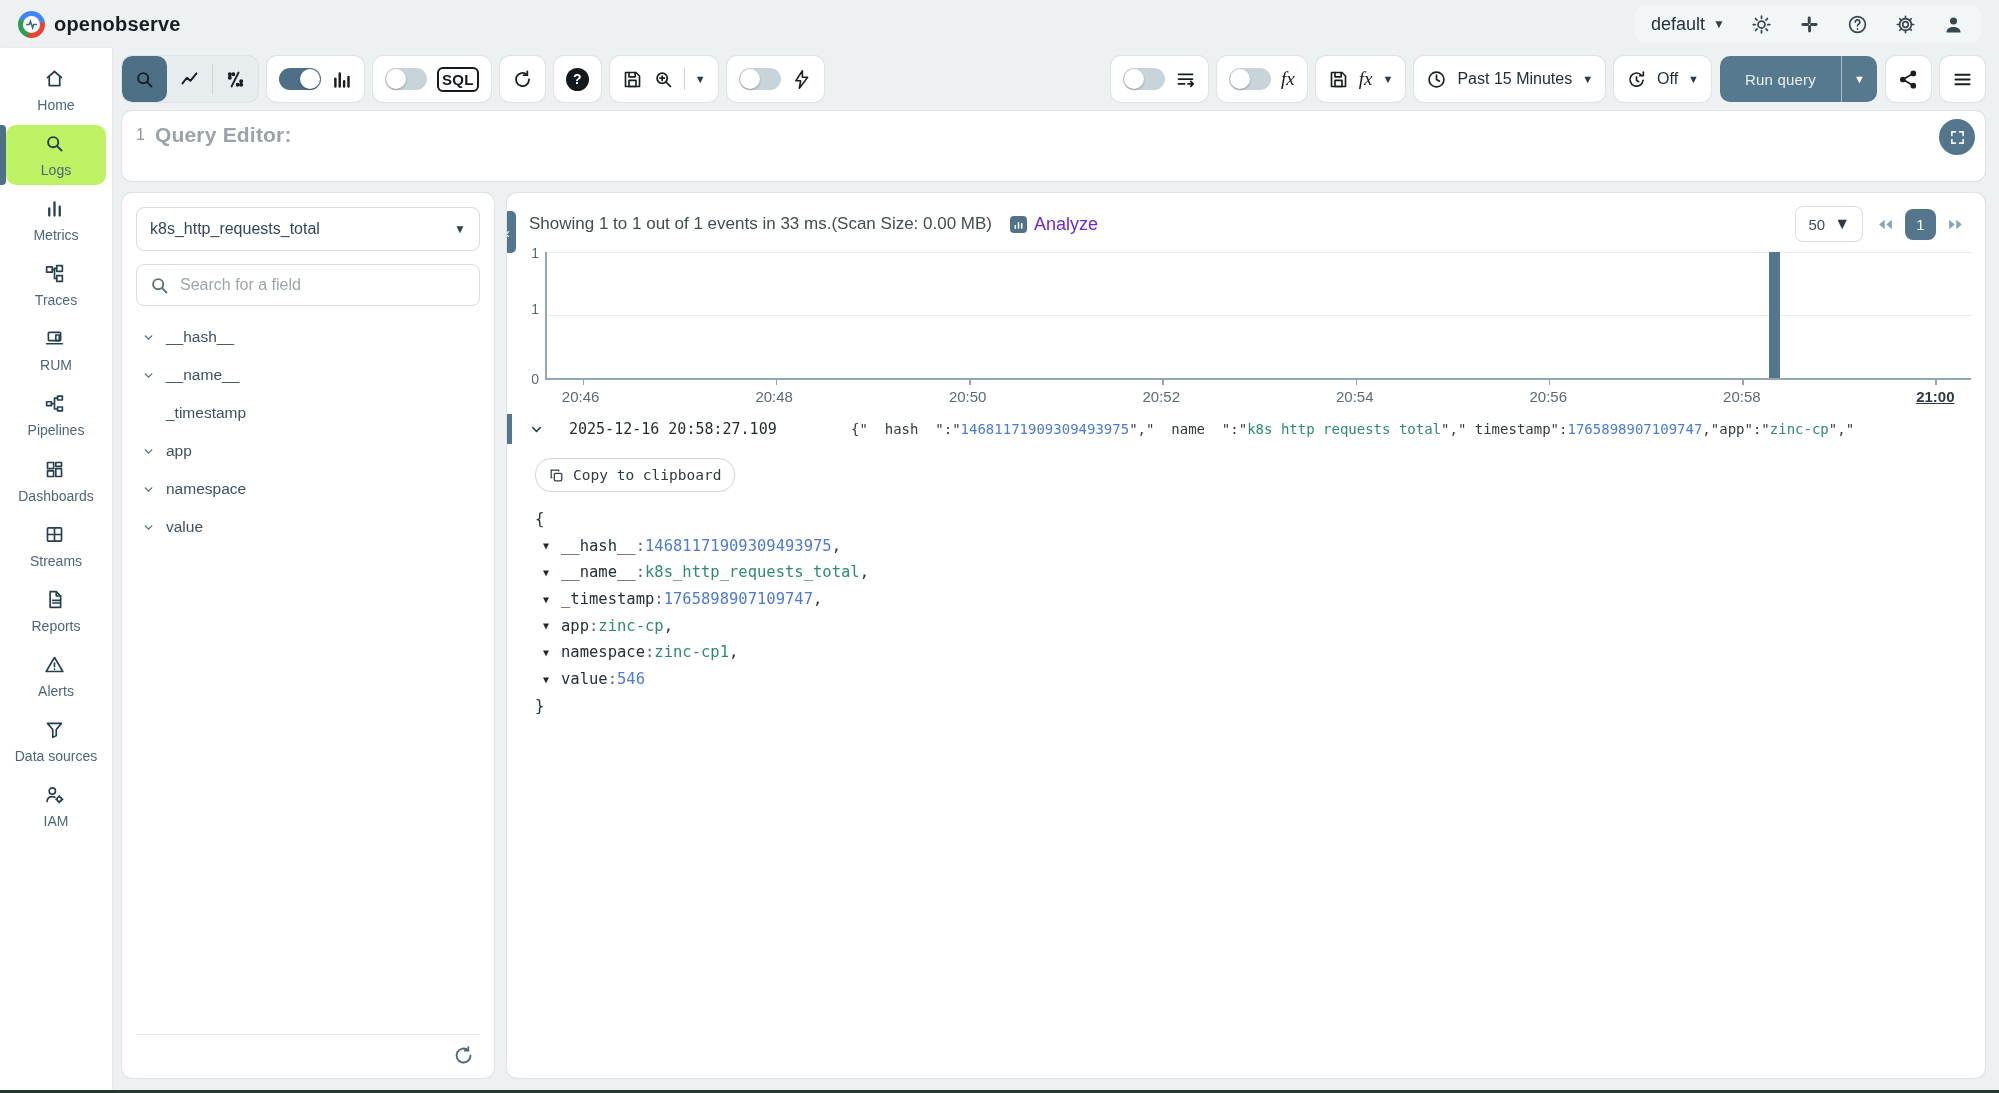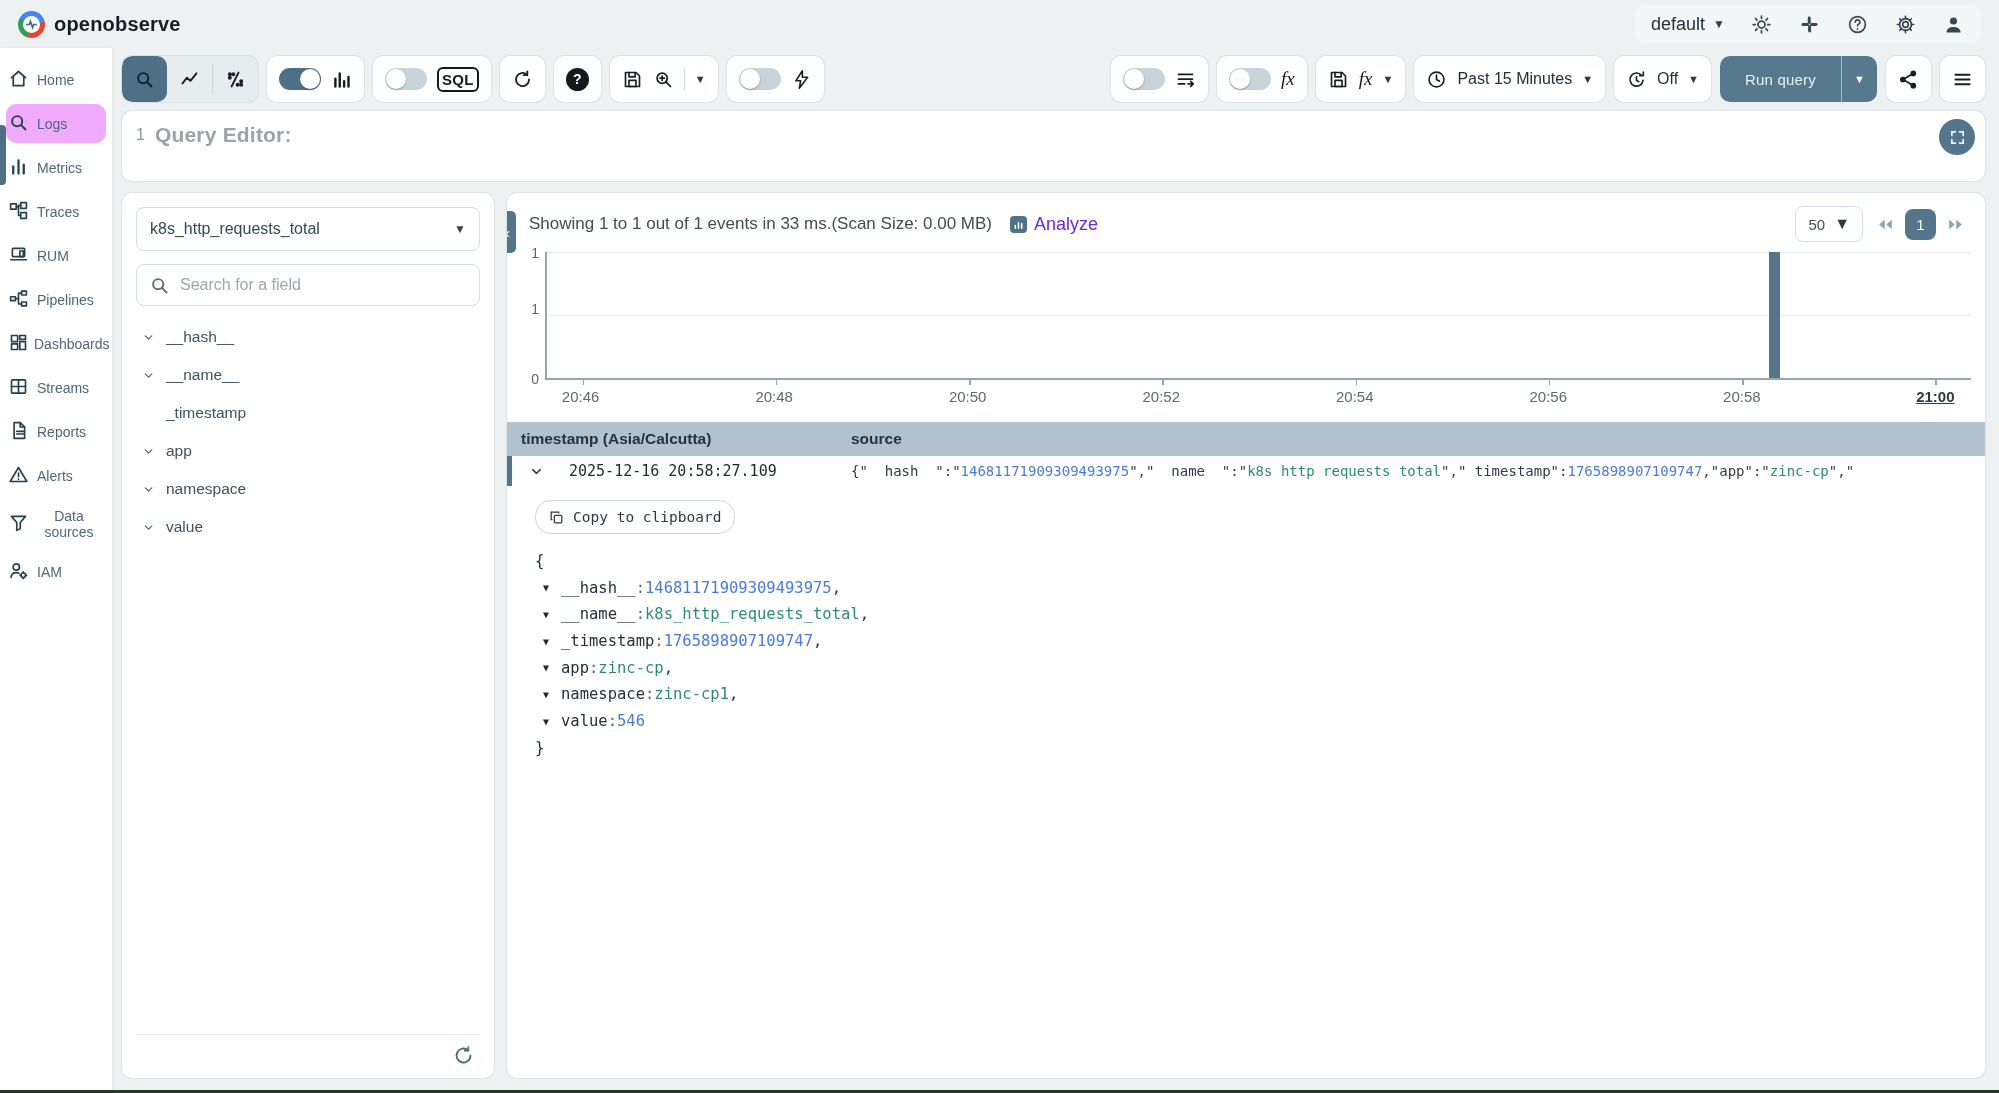--- a/index.html
+++ b/index.html
@@ -16,24 +16,24 @@
   .brand-name{font-size:20px;font-weight:700;color:#171d22;letter-spacing:.2px}
   .top-right{margin-left:auto;display:flex;align-items:center;gap:24px;background:#f3f6f7;border-radius:10px;padding:7px 16px}
   .org-select{display:flex;align-items:center;gap:8px;font-size:18px;color:#22313c;cursor:pointer}
   .caret{font-size:12px;color:#33424b;line-height:1}
   .top-ico{color:#36474f;display:flex;align-items:center;justify-content:center;width:24px;height:24px;cursor:pointer}
 
   
   .layout{display:flex;height:1042px}
   .rail{width:112px;background:#ffffff;box-shadow:1px 0 2px rgba(0,0,0,.05);position:relative;display:flex;flex-direction:column;align-items:center;padding-top:12px;z-index:2}
   .rail-indicator{position:absolute;left:0;width:6px;border-radius:0 4px 4px 0;background:#4d7086}
-  .nav-item{width:100px;padding:8px 2px 7px;margin-bottom:5px;display:flex;flex-direction:row;align-items:center;gap:5px;border-radius:10px;cursor:pointer}
+  .nav-item{width:100px;padding:8px 2px 7px;margin-bottom:5px;display:flex;flex-direction:column;align-items:center;gap:5px;border-radius:10px;cursor:pointer}
   .nav-item .nav-icon{color:#24404f;width:24px;height:24px}
   .nav-item .nav-label{font-size:14px;color:#4d6778;text-align:center;line-height:1.15}
-  .nav-item.active{background:#f0abfc}
+  .nav-item.active{background:#bef264}
 
   .main{flex:1;padding:8px 14px 0 10px;display:flex;flex-direction:column}
 
   
   .toolbar{display:flex;align-items:center;justify-content:space-between}
   .tb-group{display:flex;align-items:center;gap:9px}
   .chip{background:#fff;border-radius:10px;height:46px;display:flex;align-items:center;gap:10px;padding:0 12px;box-shadow:0 0 0 1px rgba(205,214,218,.5);cursor:pointer}
   .seg-group{background:#e7edef;border-radius:10px;display:flex;height:46px;overflow:hidden;box-shadow:0 0 0 1px rgba(205,214,218,.5)}
   .seg{width:45px;display:flex;align-items:center;justify-content:center;color:#1e2a30;cursor:pointer}
   .seg.active{background:#4d7086;color:#fff;border-radius:10px}
@@ -614,24 +614,20 @@
             <span class="x-label" style="left: 2.5%;">20:46</span>
             <span class="x-label" style="left: 16.0714%;">20:48</span>
             <span class="x-label" style="left: 29.6429%;">20:50</span>
             <span class="x-label" style="left: 43.2143%;">20:52</span>
             <span class="x-label" style="left: 56.7857%;">20:54</span>
             <span class="x-label" style="left: 70.3571%;">20:56</span>
             <span class="x-label" style="left: 83.9286%;">20:58</span>
             <span class="x-label last" style="left: 97.5%; text-decoration: underline;">21:00</span>
           </div>
 
-        <div class="log-table-header">
-          <span class="col-ts">timestamp (Asia/Calcutta)</span>
-          <span class="col-src">source</span>
-        </div>
         <div class="log-row">
           <span class="row-indicator"></span>
           <span class="row-ts">
             <span class="chev">
               <svg width="15" height="15" viewBox="0 0 24 24" fill="none" stroke="currentColor" stroke-width="2.4" stroke-linecap="round" stroke-linejoin="round">
                   <path d="M6 9l6 6 6-6"></path>
                 </svg>
             </span>
             <span class="ts-text mono">2025-12-16 20:58:27.109</span>
           </span>

